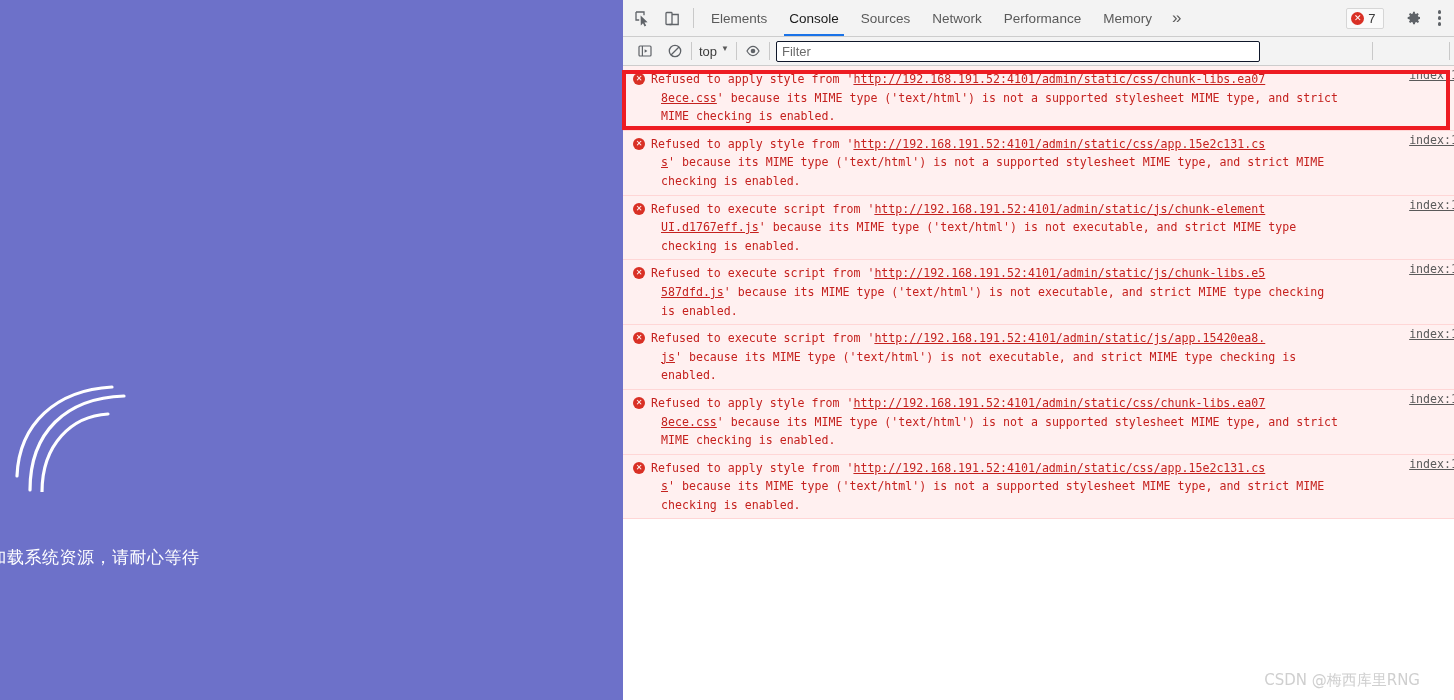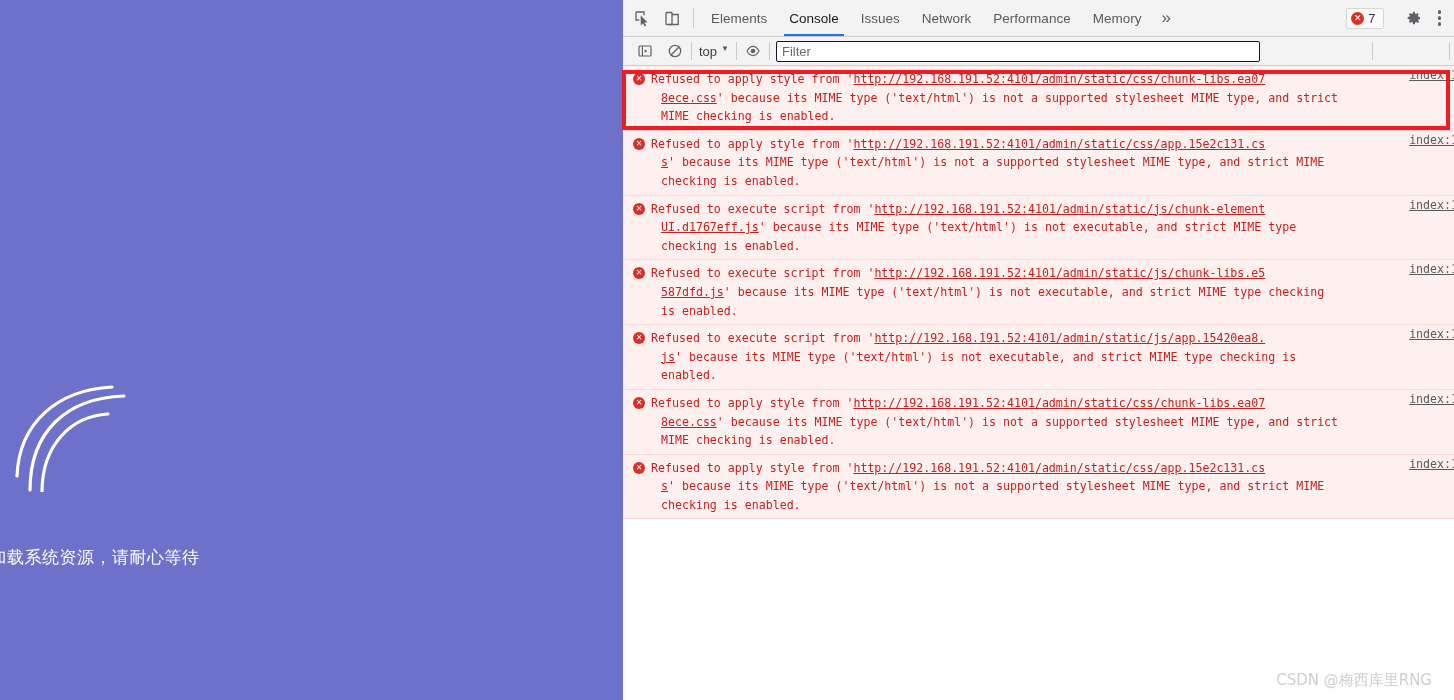--- a/index.html
+++ b/index.html
@@ -281,21 +281,21 @@
     height: 60px;
     border: 4px solid #ee1c23;
     box-sizing: border-box;
     pointer-events: none;
     z-index: 50;
   }
 
   
   #watermark {
     position: absolute;
-    right: 22px;
+    right: 34px;
     bottom: 10px;
     font-size: 15px;
     color: #cfcfcf;
     font-family: "DejaVu Sans", sans-serif;
     z-index: 40;
     white-space: nowrap;
   }
 </style>
 </head>
 <body>
@@ -330,21 +330,21 @@
       </div>
       <div class="vsep"></div>
 
       <div class="tab">
           <span>Elements</span>
         </div>
       <div class="tab active">
           <span>Console</span>
         </div>
       <div class="tab">
-          <span>Issues</span>
+          <span>Sources</span>
         </div>
       <div class="tab">
           <span>Network</span>
         </div>
       <div class="tab">
           <span>Performance</span>
         </div>
       <div class="tab">
           <span>Memory</span>
         </div>

